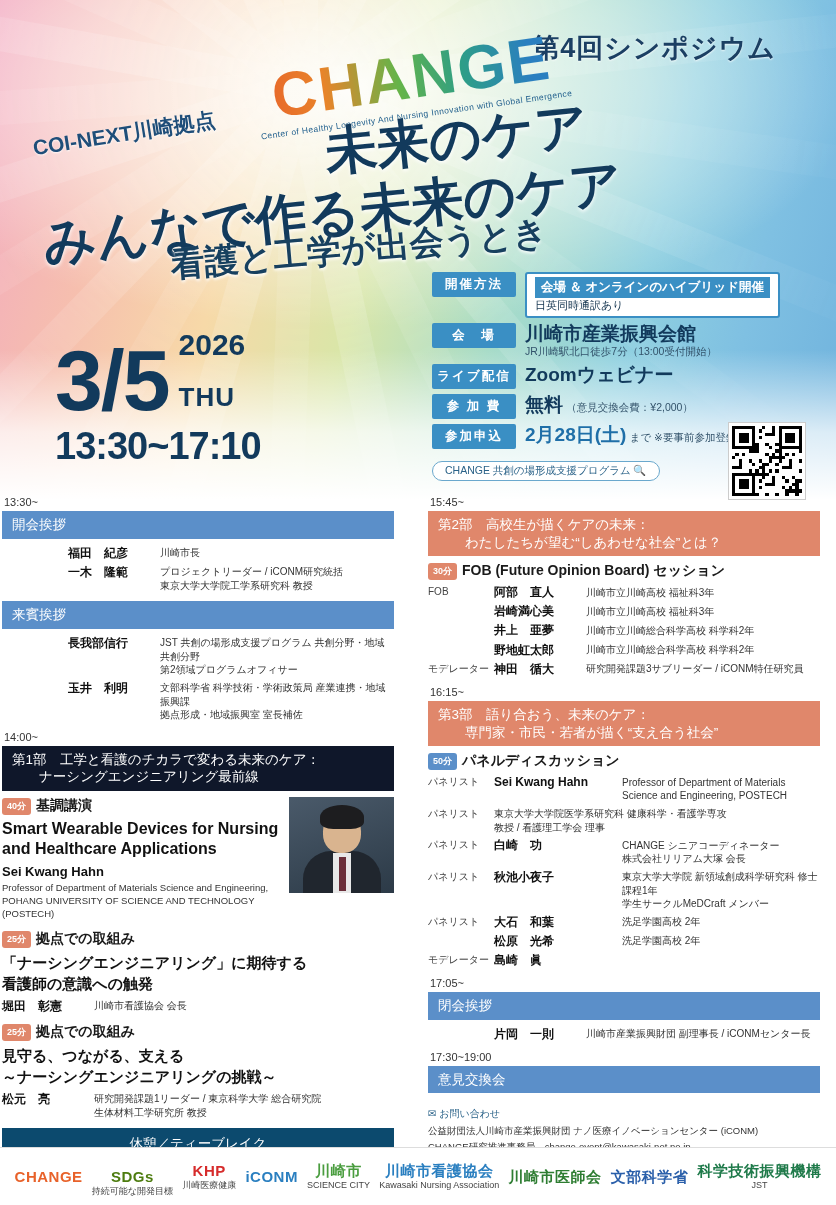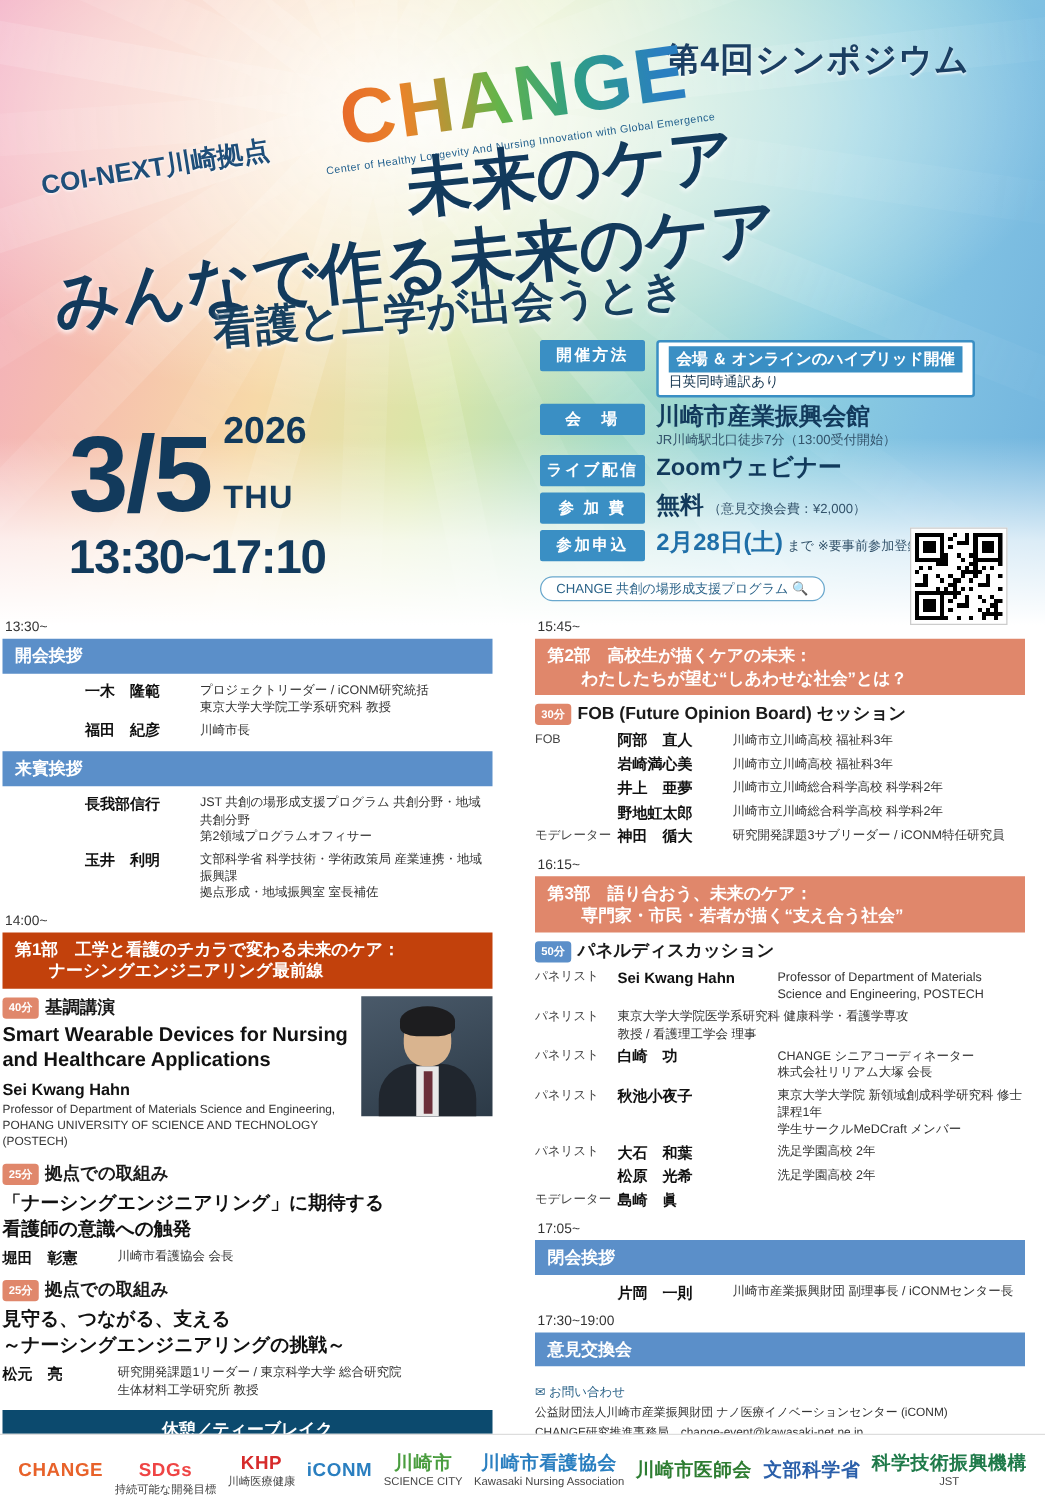--- a/index.html
+++ b/index.html
@@ -112,25 +112,25 @@
   .qr svg { display:block; }
 
   
   .cols { position:absolute; left:0; top:496px; width:836px; }
   .col { position:absolute; top:0; width:392px; }
   .col-l { left:2px; }
   .col-r { left:428px; }
 
   .time-label { font-size:11px; color:#333; margin:0 0 3px 2px; }
   .bar {
-    color:#fff; font-weight:bold; font-size:13.5px;
+    color:#fff; font-weight:normal; font-size:13.5px;
     padding:5px 10px; margin-bottom:6px; line-height:1.3;
   }
   .bar-blue { background:#5b8fc9; }
-  .bar-blue-d { background:#c2410c; }
+  .bar-blue-d { background:#0f172a; }
   .bar-orange { background:#e0876b; }
   .bar-break { background:#0c4a6e; text-align:center; padding:7px 10px; }
 
   .seg { margin-bottom:9px; }
   .person-row { display:flex; font-size:11px; margin-bottom:3px; line-height:1.35; }
   .p-role { width:66px; min-width:66px; color:#444; font-size:10px; padding-top:1px; }
   .p-name { width:92px; min-width:92px; color:#111; font-weight:bold; font-size:12px; }
   .p-name-wide { width:128px; min-width:128px; }
   .p-aff { color:#333; font-size:10px; padding-top:1.5px; line-height:1.35; }
 
@@ -161,21 +161,21 @@
 
   
   .footer {
     position:absolute; left:0; bottom:0; width:836px; height:58px;
     border-top:1px solid #ddd; display:flex; align-items:center;
     justify-content:space-around; padding:0 10px; background:#fff;
   }
   .logo { font-size:9px; text-align:center; line-height:1.2; color:#444; }
   .logo .lmark { font-weight:bold; font-size:15px; letter-spacing:.5px; }
   .l-change .lmark { color:#e8622a; }
-  .l-sdgs .lmark { color:#ef4444;margin-top:12px; }
+  .l-sdgs .lmark { color:#4d7c0f;margin-top:12px; }
   .l-khp .lmark { color:#d62b2b; }
   .l-iconm .lmark { color:#2a7fc0; }
   .l-city .lmark { color:#4a9d3f; }
   .l-nurse .lmark { color:#2a7fc0; }
   .l-med .lmark { color:#2e7d32; }
   .l-mext .lmark { color:#2a5faa; }
   .l-jst .lmark { color:#1f7a4a; }
 </style>
 </head>
 <body>
@@ -470,31 +470,31 @@
       </div>
     </div>
 
   <div class="cols">
     <div class="col col-l" id="col-left">
         <div class="time-label">13:30~</div>
         <div class="bar bar-blue">開会挨拶</div>
         <div class="seg">
           <div class="person-row">
             <div class="p-role"></div>
+            <div class="p-name">福田　紀彦</div>
+            <div class="p-aff">
+              <div>川崎市長</div>
+            </div>
+          </div>
+          <div class="person-row">
+            <div class="p-role"></div>
             <div class="p-name">一木　隆範</div>
             <div class="p-aff">
               <div>プロジェクトリーダー / iCONM研究統括</div>
               <div>東京大学大学院工学系研究科 教授</div>
-            </div>
-          </div>
-          <div class="person-row">
-            <div class="p-role"></div>
-            <div class="p-name">福田　紀彦</div>
-            <div class="p-aff">
-              <div>川崎市長</div>
             </div>
           </div>
         </div>
         <div class="bar bar-blue">来賓挨拶</div>
         <div class="seg">
           <div class="person-row">
             <div class="p-role"></div>
             <div class="p-name">長我部信行</div>
             <div class="p-aff">
               <div>JST 共創の場形成支援プログラム 共創分野・地域共創分野</div>

